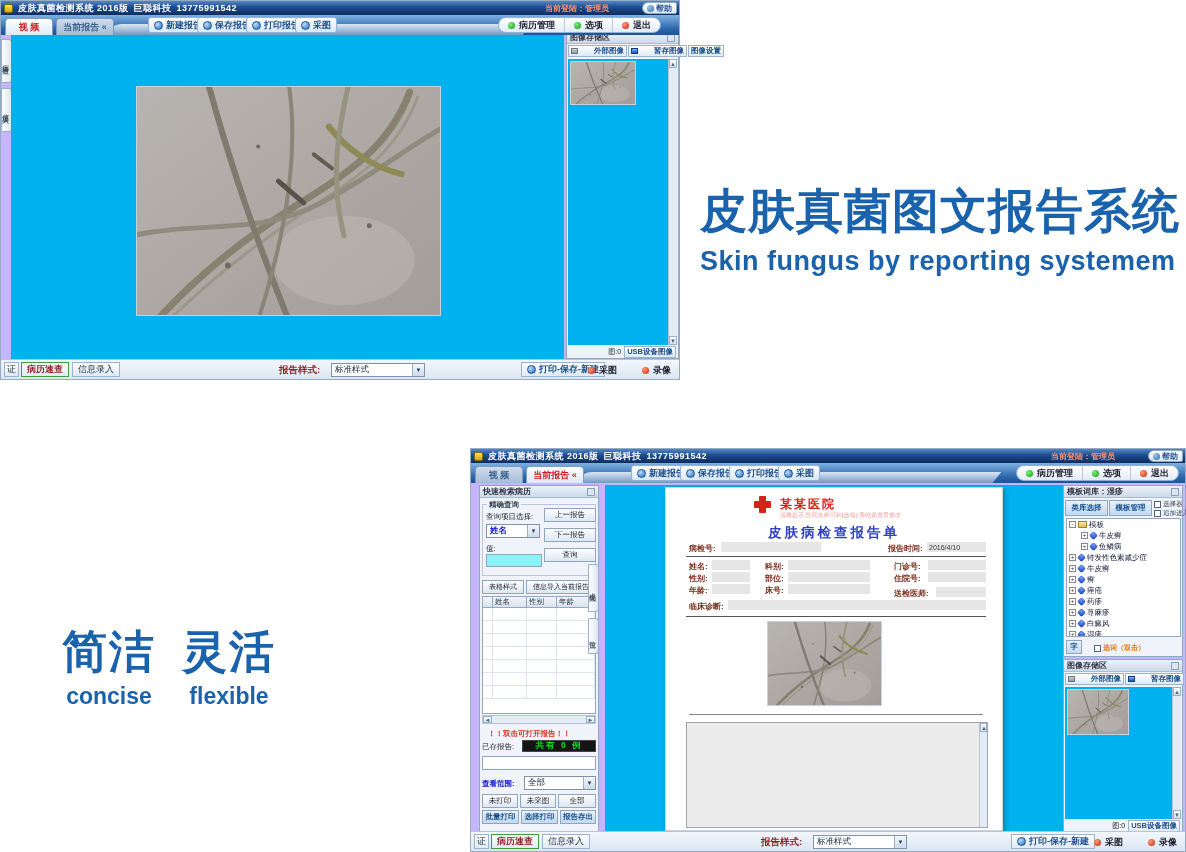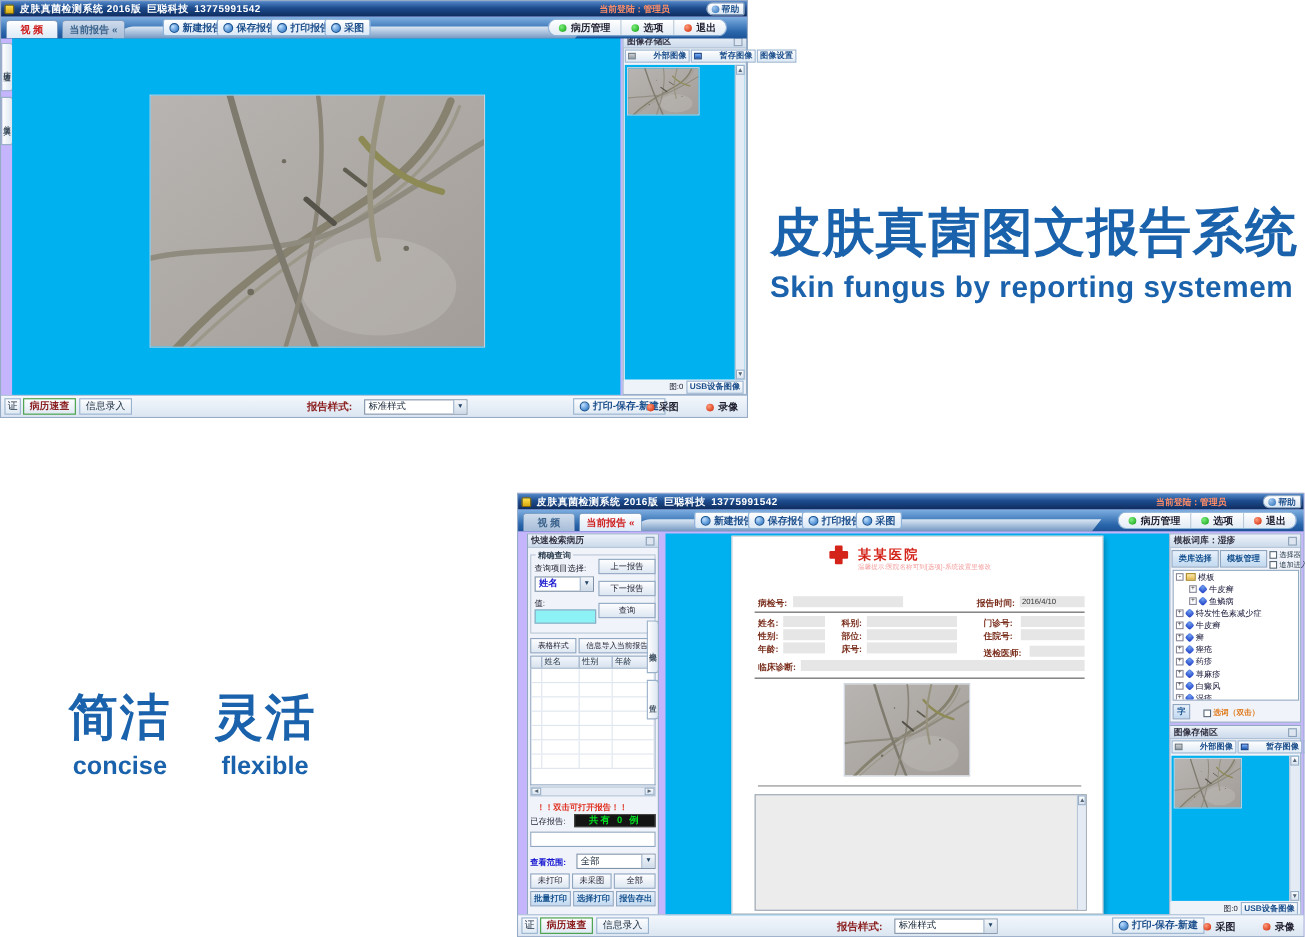--- a/index.html
+++ b/index.html
@@ -42,21 +42,21 @@
 .bbtn.quick{color:#8b1f1f;font-weight:bold;border:1px solid #3f9d3f}
 .bbtn.psn{color:#1c4f8c;font-weight:bold}
 .bflat{position:absolute;top:3px;height:14px;display:flex;align-items:center;gap:4px;font-size:9px;font-weight:bold;color:#223;cursor:pointer}
 .lblred{position:absolute;color:#8b1f1f;font-weight:bold;font-size:9.5px;white-space:nowrap}
 .combo{position:absolute;height:14px;background:#fff;border:1px solid #7f92a8;font-size:8.5px;display:flex;align-items:center;padding:0 0 0 3px;cursor:pointer}
 .combo .val{color:#123;white-space:nowrap;overflow:hidden;flex:1}
 .combo .arr{width:12px;height:100%;flex:none;background:linear-gradient(#f4f7fb,#cfdbe9);border-left:1px solid #9ab0c8;font-size:6px;display:flex;align-items:center;justify-content:center;color:#246}
 .micro{position:absolute;border:1px solid #c8d2dc}
 .hero-zh{font-size:47px;font-weight:bold;color:#1a62ab;letter-spacing:1px;white-space:nowrap}
 .hero-en{font-size:27px;font-weight:bold;color:#1a62ab;letter-spacing:.5px;white-space:nowrap;margin-top:3px}
-.feat{display:flex;gap:38px}
+.feat{display:flex;gap:26px}
 .fcol{text-align:center}
 .fzh{font-size:45px;font-weight:bold;color:#1a62ab;letter-spacing:2px;white-space:nowrap}
 .fen{font-size:23px;font-weight:bold;color:#1a62ab;margin-top:1px}
 .grp{position:absolute;border:1px solid #b9c6d6}
 .grp .leg{position:absolute;top:-5px;left:4px;background:#f0f4fa;font-size:7.5px;color:#345;padding:0 2px;font-weight:bold}
 .slbl{position:absolute;font-size:7.5px;color:#223;white-space:nowrap}
 .sbtn{position:absolute;height:14px;background:linear-gradient(#fdfdfe,#dde7f2);border:1px solid #8fa6c0;font-size:7.5px;color:#223;display:flex;align-items:center;justify-content:center;cursor:pointer;white-space:nowrap}
 .sbtn.blue{background:linear-gradient(#e8f1fb,#c2d9f0);color:#14508e;font-weight:bold}
 .tblhead{position:absolute;display:flex;height:12px;background:linear-gradient(#f2f6fb,#d8e2ee);border:1px solid #93a9c2}
 .th{border-right:1px solid #93a9c2;font-size:7.5px;display:flex;align-items:center;padding-left:2px;color:#234}
@@ -391,20 +391,21 @@
   </div>
 
   <div class="vtab" style="left:117px;top:115px;height:48px;z-index:3">小视频</div>
   <div class="vtab" style="left:117px;top:169px;height:36px;z-index:3">位置</div>
 
   <div class="cyanbg" style="position:absolute;left:134px;top:36px;width:458px;height:348px">
     <div class="page" style="left:60px;top:2px;width:338px;height:344px">
       <span class="cross" style="left:88px;top:8px"></span>
       <span class="hosp" style="left:114px;top:8px">某某医院</span>
       <span class="notice" style="left:114px;top:23px">温馨提示:医院名称可到[选项]-系统设置里修改</span>
+      <div class="rtitle" style="top:36px">皮肤病检查报告单</div>
       <span class="rlabel" style="left:23px;top:55px">病检号:</span>
       <div class="rbox" style="left:55px;top:54px;width:100px"></div>
       <span class="rlabel" style="left:222px;top:55px">报告时间:</span>
       <div class="rbox" style="left:261px;top:54px;width:59px">2016/4/10</div>
       <div class="hr" style="left:20px;top:68px;width:300px"></div>
       <span class="rlabel" style="left:23px;top:73px">姓名:</span>
       <div class="rbox" style="left:46px;top:72px;width:38px"></div>
       <span class="rlabel" style="left:99px;top:73px">科别:</span>
       <div class="rbox" style="left:122px;top:72px;width:82px"></div>
       <span class="rlabel" style="left:228px;top:73px">门诊号:</span>

